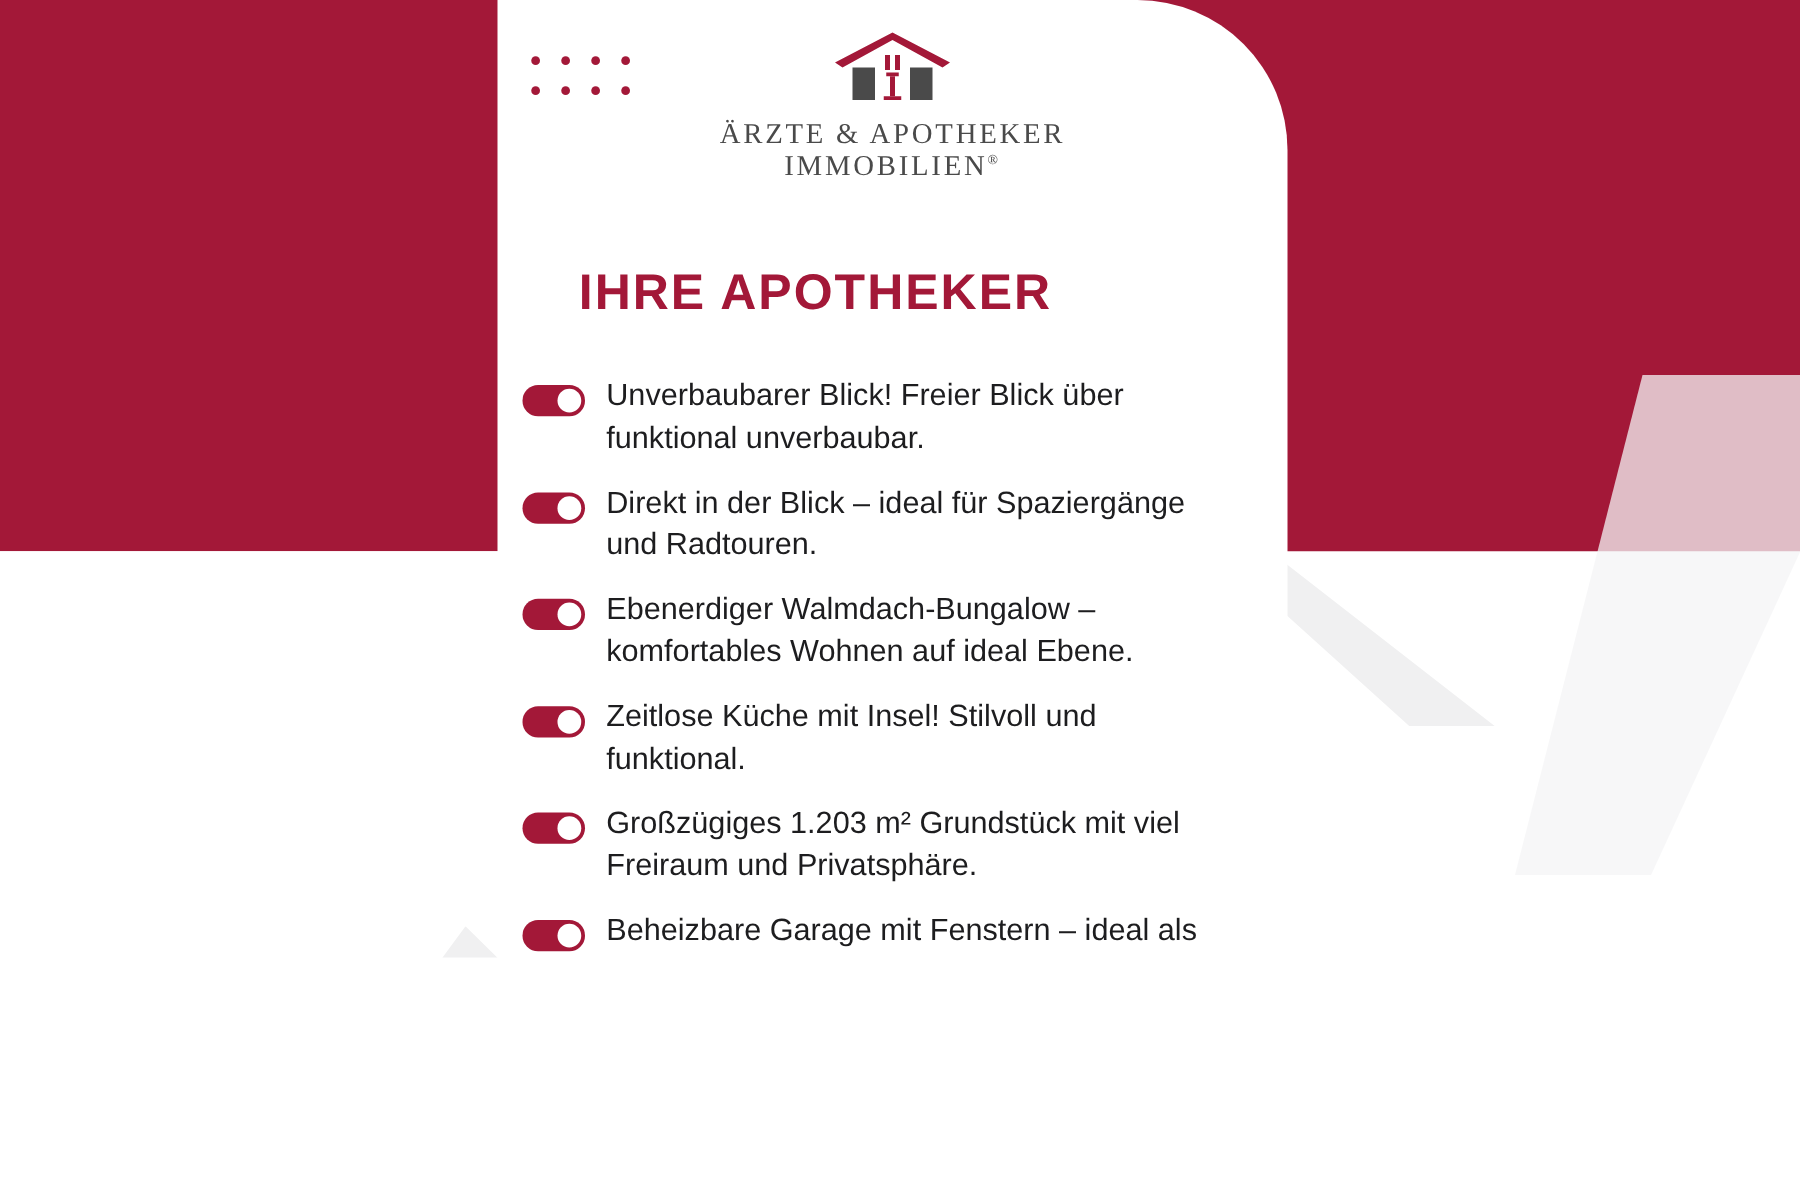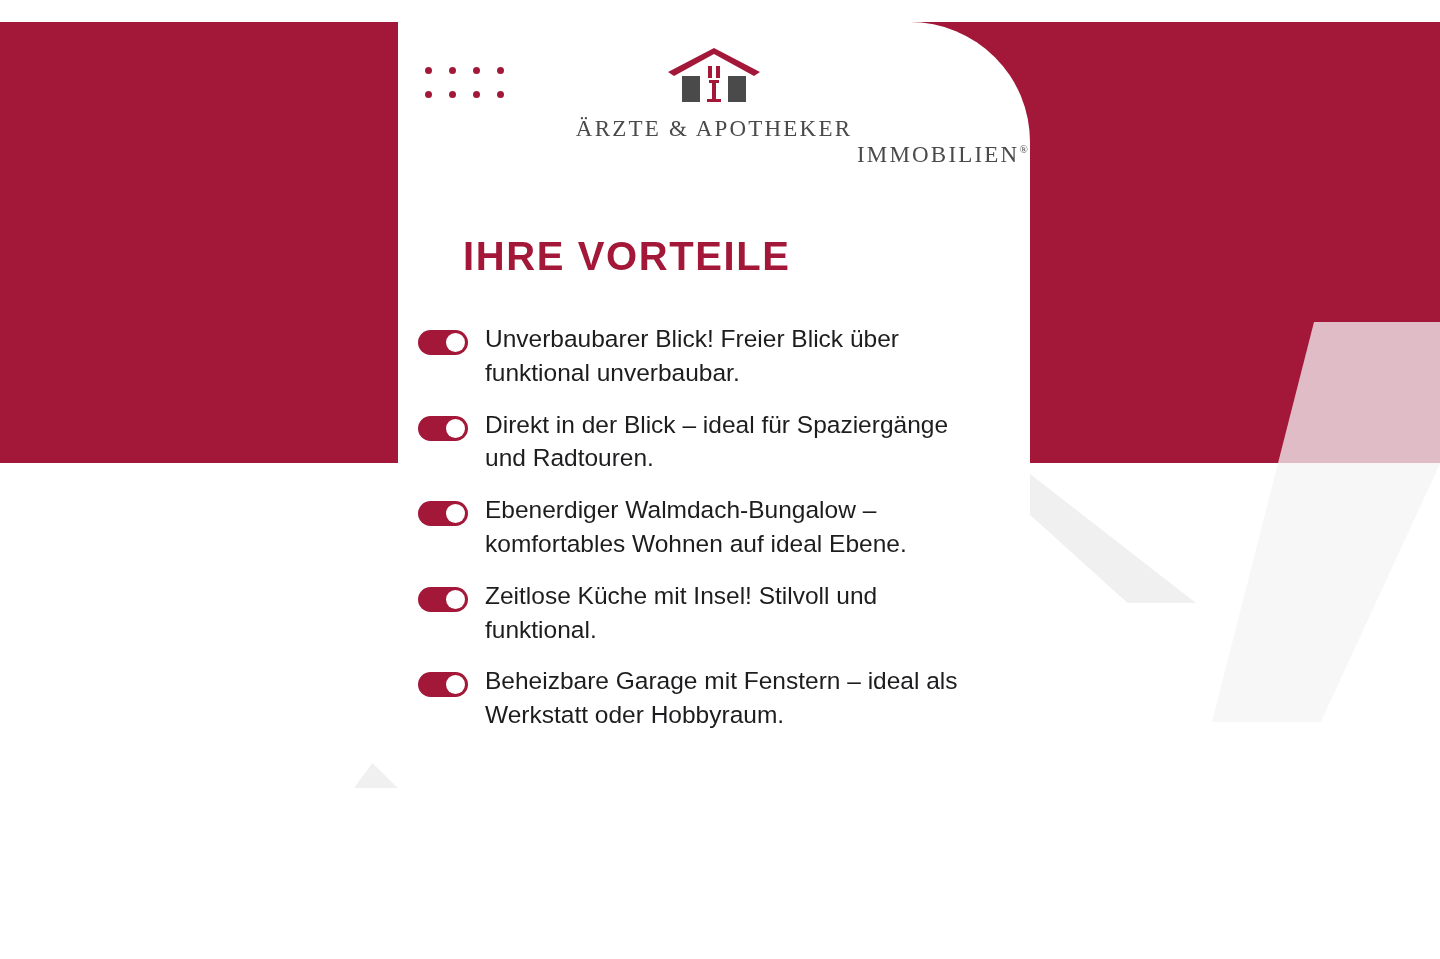--- a/index.html
+++ b/index.html
@@ -12,21 +12,20 @@
     background: #ffffff;
     font-family: "Liberation Sans", sans-serif;
     overflow: hidden;
   }
   .canvas {
     position: relative;
     width: 1440px;
     height: 766px;
     background: #ffffff;
     overflow: hidden;
-    margin-top: 22px;
   }
 
   
   .bg-left {
     position: absolute;
     left: 0;
     top: 0;
     width: 404px;
     height: 441px;
     background: #a31838;
@@ -127,21 +126,20 @@
     letter-spacing: 2.2px;
     color: #4a4a4a;
     line-height: 1.15;
   }
   .logo-text2 {
     font-family: "Liberation Serif", serif;
     font-size: 23px;
     letter-spacing: 2.2px;
     color: #4a4a4a;
     line-height: 1.15;
-    text-align: right;
   }
   .logo-text2 sup {
     font-size: 11px;
     vertical-align: super;
   }
 
   
   .heading {
     position: absolute;
     left: 463px;
@@ -240,21 +238,21 @@
         <path d="M56 37 h4 v16 h-4 z" fill="#a31838"></path>
         <path d="M51 53 h14 v3 h-14 z" fill="#a31838"></path>
       </svg>
     </div>
     <div class="logo-text1">ÄRZTE &amp; APOTHEKER</div>
     <div class="logo-text2">
       <span>IMMOBILIEN</span><sup>®</sup>
     </div>
   </div>
 
-  <div class="heading">IHRE VORTEILE</div>
+  <div class="heading">IHRE APOTHEKER</div>
 
   <div class="benefits">
     <div class="benefit">
       <span class="toggle">
           <span class="knob"></span>
         </span>
       <span class="benefit-text">Unverbaubarer Blick! Freier Blick über funktional unverbaubar.</span>
     </div>
     <div class="benefit">
       <span class="toggle">
@@ -271,17 +269,23 @@
     <div class="benefit">
       <span class="toggle">
           <span class="knob"></span>
         </span>
       <span class="benefit-text">Zeitlose Küche mit Insel! Stilvoll und funktional.</span>
     </div>
     <div class="benefit">
       <span class="toggle">
           <span class="knob"></span>
         </span>
+      <span class="benefit-text">Großzügiges 1.203 m² Grundstück mit viel Freiraum und Privatsphäre.</span>
+    </div>
+    <div class="benefit">
+      <span class="toggle">
+          <span class="knob"></span>
+        </span>
       <span class="benefit-text">Beheizbare Garage mit Fenstern – ideal als Werkstatt oder Hobbyraum.</span>
     </div>
   </div>
 
 </div>
 
 </body></html>

